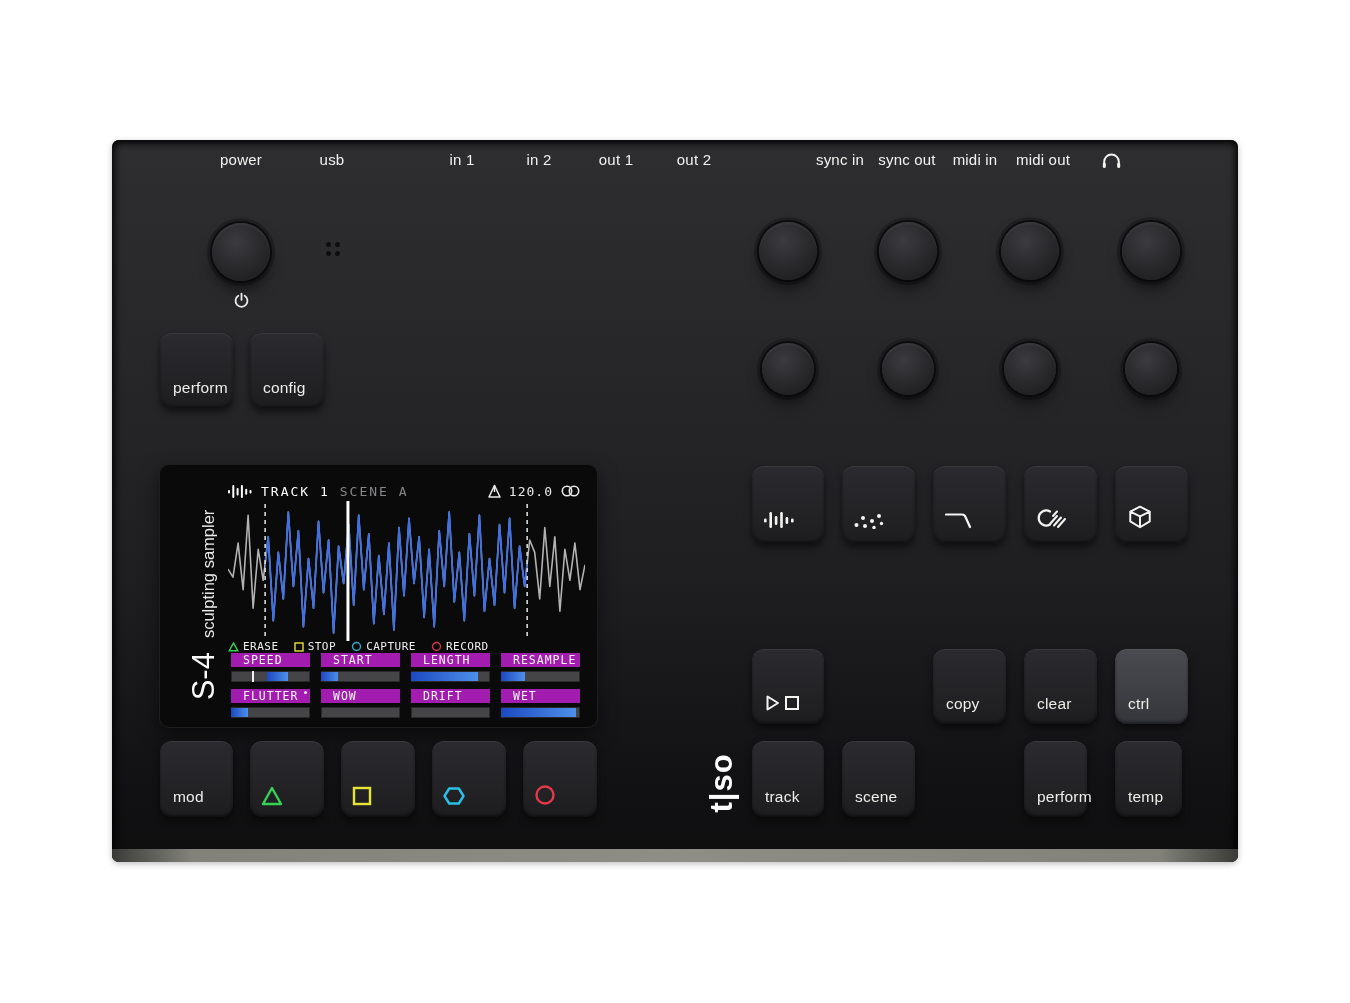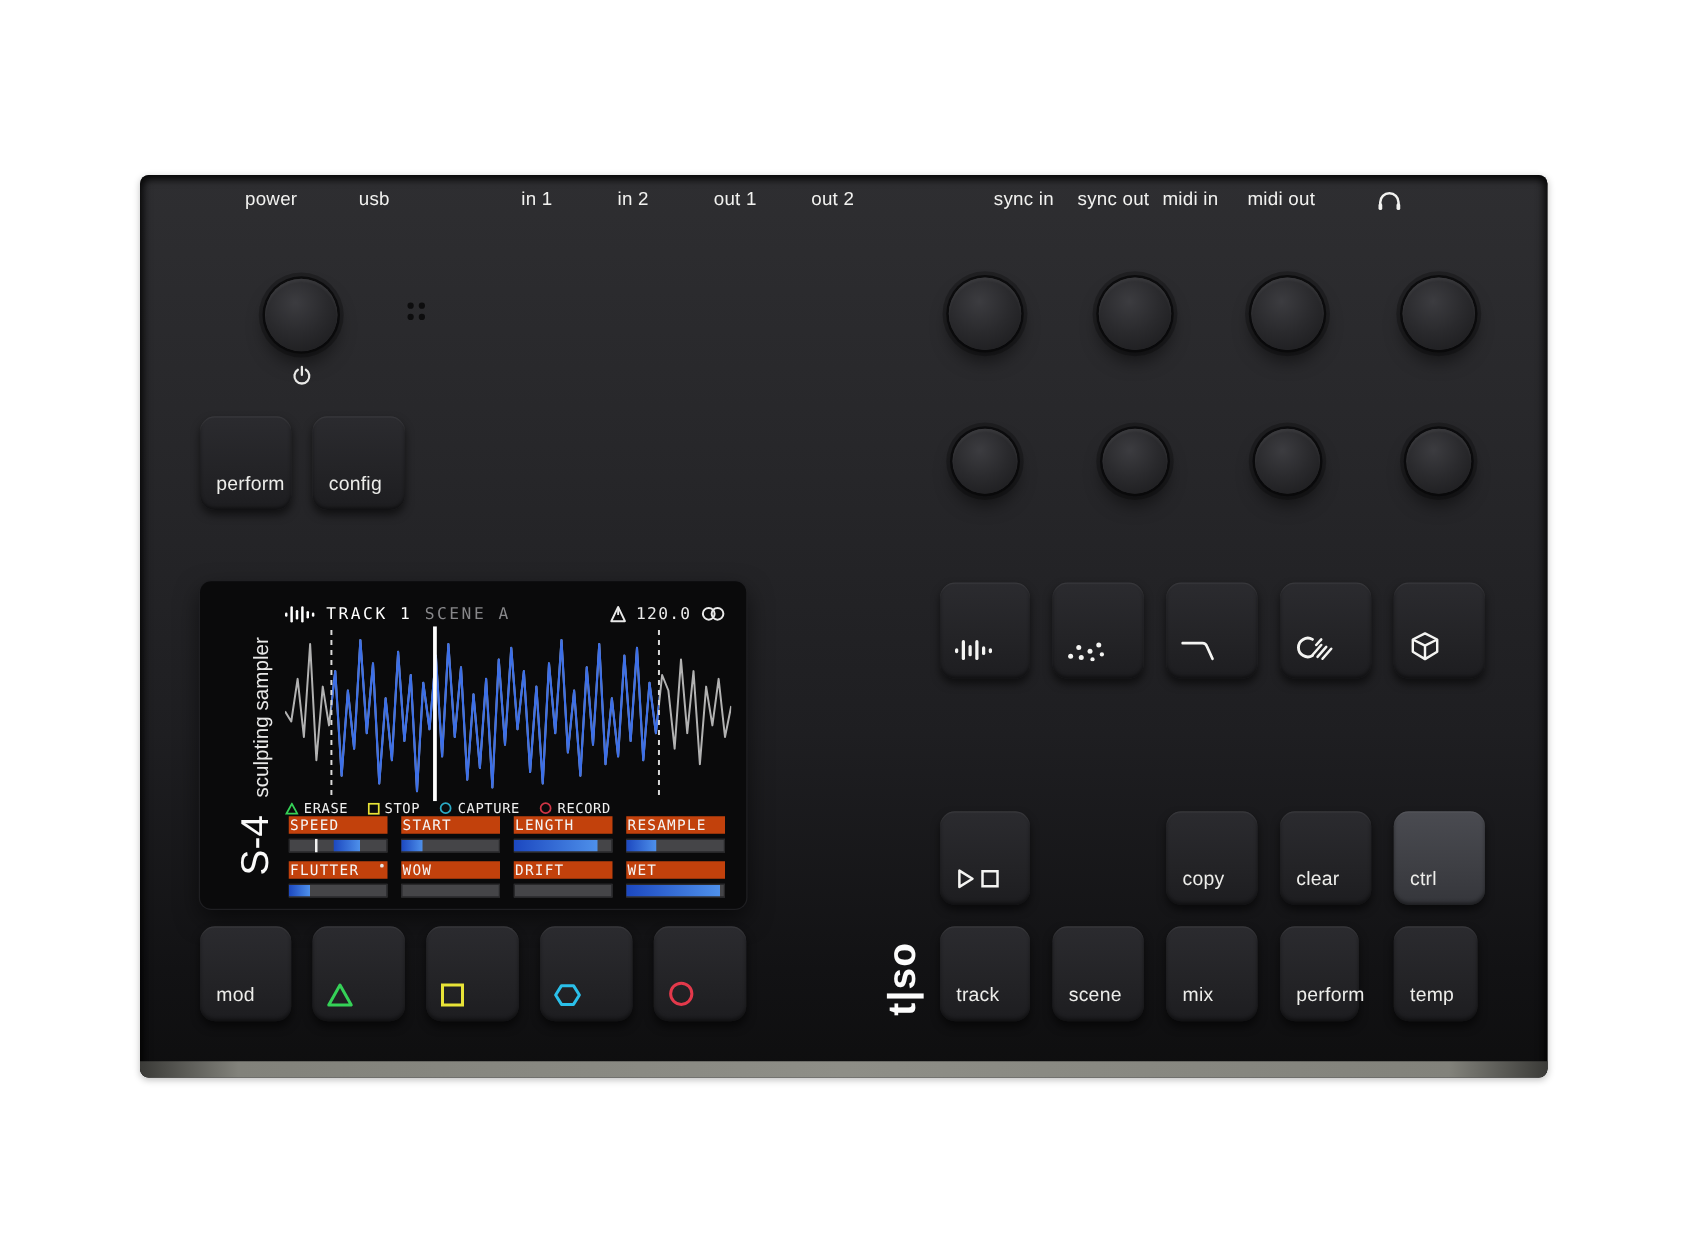--- a/index.html
+++ b/index.html
@@ -4,21 +4,21 @@
 <style>
   html,body{margin:0;padding:0;background:#ffffff;}
   .stage{position:relative;width:1350px;height:1003px;background:#ffffff;overflow:hidden;
          font-family:"Liberation Sans",sans-serif;}
   .device{position:absolute;left:112px;top:140px;width:1126px;height:722px;border-radius:7px;
           background:linear-gradient(180deg,#2e2e31 0%,#27272a 30%,#1e1e21 62%,#121214 88%,#0e0e0f 100%);
           box-shadow:inset 0 4px 6px rgba(0,0,0,.65), inset 4px 0 6px rgba(0,0,0,.5),
                      inset -4px 0 6px rgba(0,0,0,.5), 0 2px 6px rgba(0,0,0,.25);}
   .bevel-bottom{position:absolute;left:0;right:0;bottom:0;height:13px;border-radius:0 0 7px 7px;
           background:linear-gradient(90deg,#3a3a37 0%,#82827b 7%,#8e8e87 50%,#82827b 93%,#3a3a37 100%);}
-  .toplabel{position:absolute;top:11px;width:90px;margin-left:-45px;
+  .toplabel{position:absolute;top:11px;width:90px;margin-left:-45px;text-align:center;
           color:#f2f2f0;font-size:15px;letter-spacing:.2px;}
   .hp-icon{position:absolute;top:10px;}
   
   .knob{position:absolute;border-radius:50%;
         background:radial-gradient(circle at 42% 33%,#3c3c40 0%,#2a2a2d 48%,#19191b 100%);
         box-shadow:0 0 0 2px rgba(8,8,9,.8),0 0 0 5px rgba(0,0,0,.25),0 9px 14px rgba(0,0,0,.5),
                    inset 0 2px 2px rgba(255,255,255,.06);}
   .usb-dots{position:absolute;display:grid;grid-template-columns:5px 5px;gap:4px;}
   .usb-dots span{width:5px;height:5px;border-radius:50%;background:#0d0d0e;}
   
@@ -42,22 +42,22 @@
   .scr-header{position:absolute;left:68px;right:16px;top:17px;height:18px;display:flex;align-items:center;}
   .scr-header .wicon{margin-right:9px;display:flex;align-items:center;}
   .t-track{color:#ffffff;font-size:13px;letter-spacing:2px;}
   .t-scene{color:#87878a;font-size:13px;letter-spacing:2px;margin-left:10px;}
   .t-tempo{color:#e9e9e9;font-size:13px;letter-spacing:1px;margin:0 7px 0 7px;}
   .spacer{flex:1;}
   .legend{position:absolute;left:68px;top:175px;display:flex;gap:15px;align-items:center;}
   .legend .litem{display:flex;align-items:center;gap:4px;color:#f0f0f0;font-size:11px;letter-spacing:.5px;}
   .sliders{position:absolute;left:71px;top:188px;display:grid;
            grid-template-columns:repeat(4,79px);column-gap:11px;row-gap:7px;}
-  .slider-label{position:relative;height:14px;background:#c2410c;color:#f5f5f5;font-size:11.5px;
-           letter-spacing:1px;line-height:14px;padding-left:1px;margin-bottom:4px;}
+  .slider-label{position:relative;height:14px;background:#a21caf;color:#f5f5f5;font-size:11.5px;
+           letter-spacing:1px;line-height:14px;padding-left:12px;margin-bottom:4px;}
   .flutter-dot{position:absolute;right:3px;top:2px;width:3px;height:3px;border-radius:50%;background:#e8e8e8;}
   .slider-track{position:relative;height:11px;background:#454548;box-shadow:inset 0 0 0 1px #29292b;overflow:hidden;}
   .slider-fill{position:absolute;top:1px;bottom:1px;background:linear-gradient(90deg,#1c48c0,#4e90ea);}
   .slider-marker{position:absolute;top:0;bottom:0;width:2px;background:#f2f2f2;}
   
   .logo-vert{position:absolute;left:550px;top:623px;width:120px;height:40px;transform:rotate(-90deg);
           display:flex;align-items:center;justify-content:center;color:#fcfcfc;
           font-size:31px;font-weight:bold;letter-spacing:1px;font-family:"Liberation Sans",sans-serif;}
   .pwr-sym{position:absolute;}
   svg{display:block;}
@@ -357,23 +357,20 @@
     </div>
 
     <div class="logo-vert">t|so</div>
 
     <div class="btn" style="left:640px;top:601px;width:72px;height:76px">
       <span class="lbl">track</span>
     </div>
     <div class="btn" style="left:730px;top:601px;width:73px;height:76px">
       <span class="lbl">scene</span>
     </div>
-    <div class="btn" style="left:821px;top:601px;width:73px;height:76px">
-      <span class="lbl">mix</span>
-    </div>
     <div class="btn" style="left:912px;top:601px;width:63px;height:76px">
       <span class="lbl">perform</span>
     </div>
     <div class="btn" style="left:1003px;top:601px;width:67px;height:76px">
       <span class="lbl">temp</span>
     </div>
 
     <div class="bevel-bottom"></div>
   </div>
 </div>

